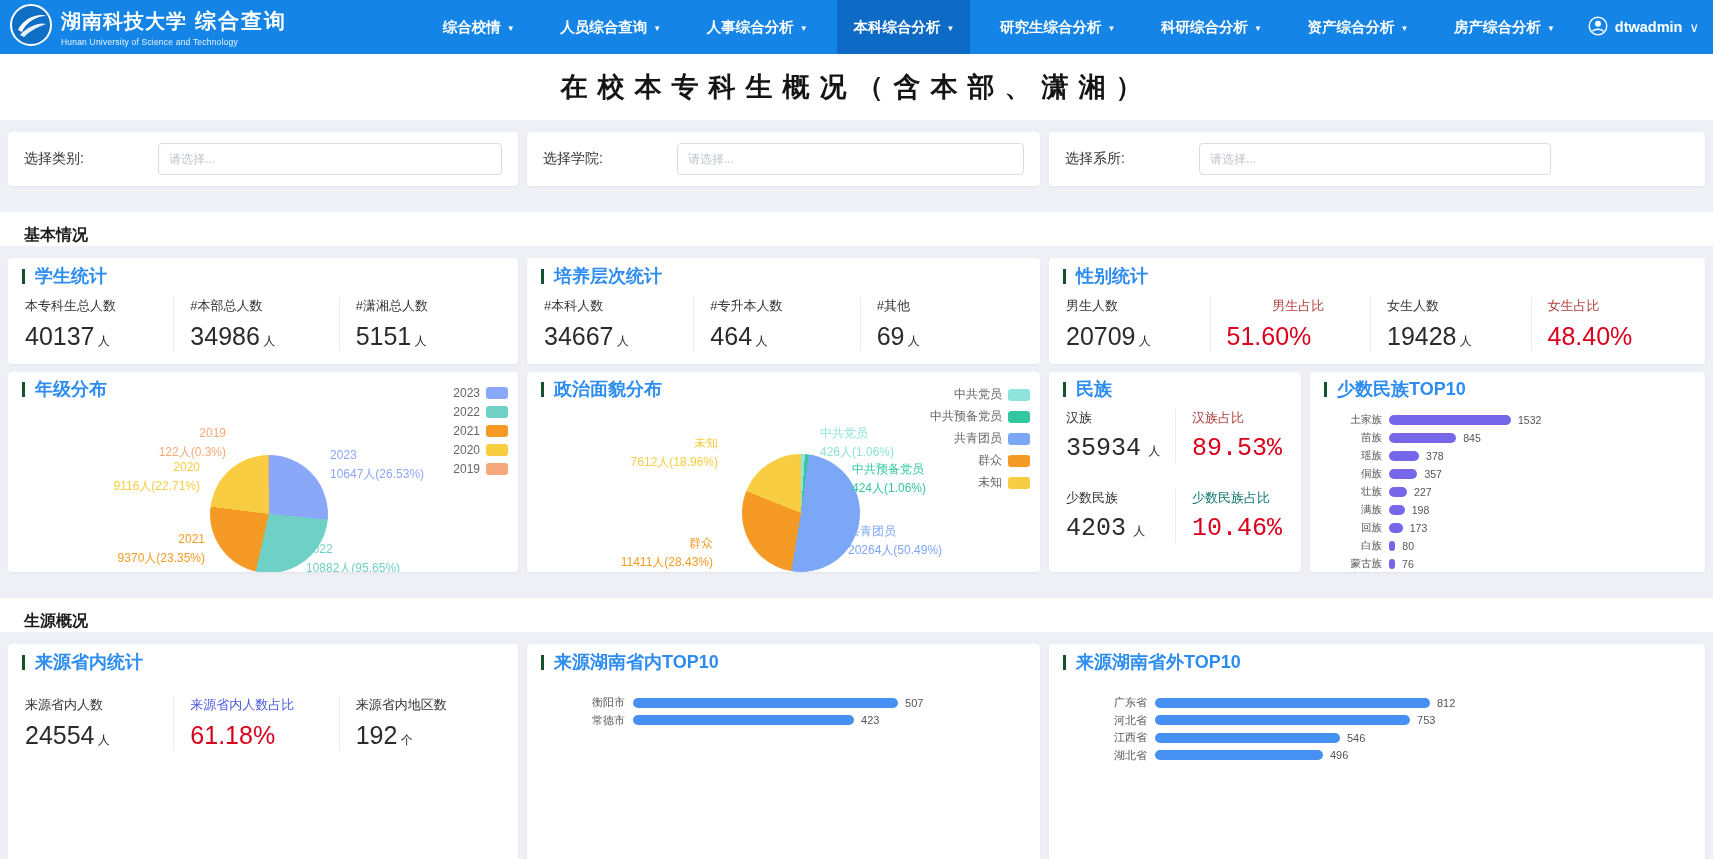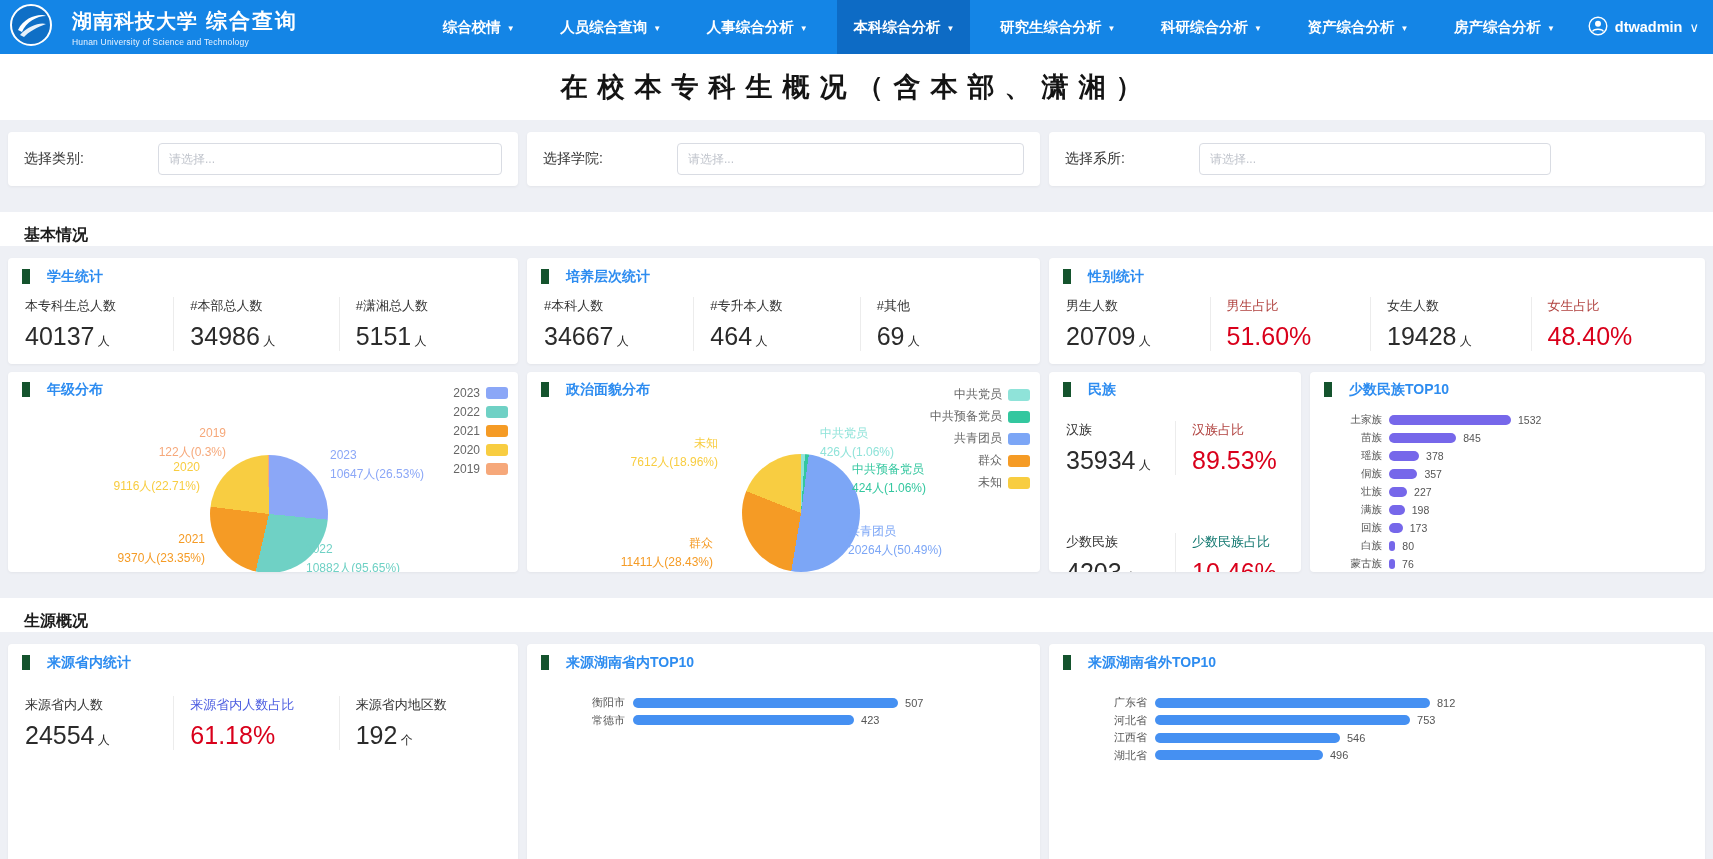--- a/index.html
+++ b/index.html
@@ -7,43 +7,43 @@
   body {
     font-family: "Liberation Sans", "DejaVu Sans", sans-serif;
     background: #eef0f5;
     color: #333;
   }
   
   .topbar {
     height: 54px; background: #1485e6; color: #fff;
     display: flex; align-items: stretch; padding: 0 14px 0 10px;
   }
-  .brand { display: flex; align-items: center; gap: 20px; min-width: 400px; }
+  .brand { display: flex; align-items: center; gap: 9px; min-width: 400px; }
   .brand-line1 { display: flex; align-items: baseline; gap: 8px; white-space: nowrap; }
   .brand-cn { font-size: 20px; font-weight: 700; font-family: "Liberation Serif", serif; letter-spacing: 1px; }
   .brand-app { font-size: 21px; font-weight: 800; letter-spacing: 2px; }
   .brand-en { font-size: 8.5px; color: #e8f3ff; margin-top: 2px; letter-spacing: .2px; }
   .nav { display: flex; flex: 1; justify-content: space-around; align-items: stretch; margin: 0 10px; }
   .nav-item {
     display: flex; align-items: center; gap: 6px; padding: 0 16px;
     font-size: 14.5px; font-weight: 700; cursor: pointer; white-space: nowrap;
   }
   .nav-item.active { background: #0d6bc5; }
   .caret { font-size: 8px; transform: translateY(1px); }
   .user { display: flex; align-items: center; gap: 7px; font-size: 14.5px; font-weight: 700; cursor: pointer; white-space: nowrap; }
   .user-caret { font-size: 13px; font-weight: 400; }
   
   .title-band { background: #fff; height: 66px; display: flex; align-items: center; justify-content: center; }
   .page-title { font-size: 27px; font-weight: 700; color: #141414; letter-spacing: 10px; }
   
   .row { display: grid; gap: 9px; margin: 0 8px; }
   .card { background: #fff; border-radius: 4px; box-shadow: 0 1px 3px rgba(0,0,0,.05); }
   .card-title {
-    color: #2d8cf0; font-size: 14px; font-weight: 700;
-    border-left: 8px solid #14532d; padding-left: 17px; line-height: 15px;
+    color: #2d8cf0; font-size: 18px; font-weight: 700;
+    border-left: 3px solid #14532d; padding-left: 10px; line-height: 15px;
   }
   .section-band {
     background: #fff; height: 34px; margin-top: 26px;
     display: flex; align-items: flex-end; padding: 0 24px;
     font-size: 16px; font-weight: 700; color: #1c1c1c;
   }
   
   .filters { grid-template-columns: 510px 513px 1fr; margin-top: 12px; }
   .filter-card { height: 54px; display: flex; align-items: center; padding: 0 16px; }
   .filter-label { font-size: 14px; color: #333; width: 134px; }
@@ -78,21 +78,21 @@
   .gl2 { left: 55px;  top: 158px; width: 142px; text-align: right; }
   .gl3 { left: 40px;  top: 86px;  width: 152px; text-align: right; }
   .gl4 { left: 70px;  top: 52px;  width: 148px; text-align: right; }
   
   .pp0 { left: 293px; top: 52px; }
   .pp1 { left: 325px; top: 88px; }
   .pp2 { left: 321px; top: 150px; }
   .pp3 { left: 46px;  top: 162px; width: 140px; text-align: right; }
   .pp4 { left: 51px;  top: 62px;  width: 140px; text-align: right; }
   
-  .grid2 { display: grid; grid-template-columns: 1fr 1fr; row-gap: 58px; margin-top: 24px; }
+  .grid2 { display: grid; grid-template-columns: 1fr 1fr; row-gap: 26px; margin-top: 12px; font-family: Liberation Mono, monospace; }
   .grid2 .stat-col { border-left: none; padding-left: 3px; }
   .grid2 .stat-col:nth-child(even) { border-left: 1px solid #ececec; padding-left: 16px; }
   
   .bars { margin-top: 14px; }
   .bar-row { display: flex; align-items: center; height: 18px; }
   .bar-name { width: 58px; text-align: right; margin-right: 7px; font-size: 10.5px; color: #555; white-space: nowrap; }
   .bar { height: 10px; border-radius: 5px; display: inline-block; cursor: pointer; }
   .bar-value { margin-left: 7px; font-size: 10.5px; color: #555; }
   .bars-wide .bar-row { height: 17.5px; }
   .bars-wide .bar-name { width: 84px; font-size: 11px; margin-right: 8px; }
@@ -239,21 +239,21 @@
         </div>
     </div>
     <div class="card stat-card">
       <div class="card-title">性别统计</div>
       <div class="stats">
           <div class="stat-col">
             <div class="stat-label">男生人数</div>
             <div class="stat-value">20709<span class="stat-unit"> 人</span></div>
           </div>
           <div class="stat-col">
-            <div class="stat-label" style="color: rgb(176, 65, 62);">男生占比</div>
+            <div class="stat-label" style="color: rgb(176, 65, 62); text-align: center;">男生占比</div>
             <div class="stat-value" style="color: rgb(217, 0, 27);">51.60%</div>
           </div>
           <div class="stat-col">
             <div class="stat-label">女生人数</div>
             <div class="stat-value">19428<span class="stat-unit"> 人</span></div>
           </div>
           <div class="stat-col">
             <div class="stat-label" style="color: rgb(176, 65, 62);">女生占比</div>
             <div class="stat-value" style="color: rgb(217, 0, 27);">48.40%</div>
           </div>

